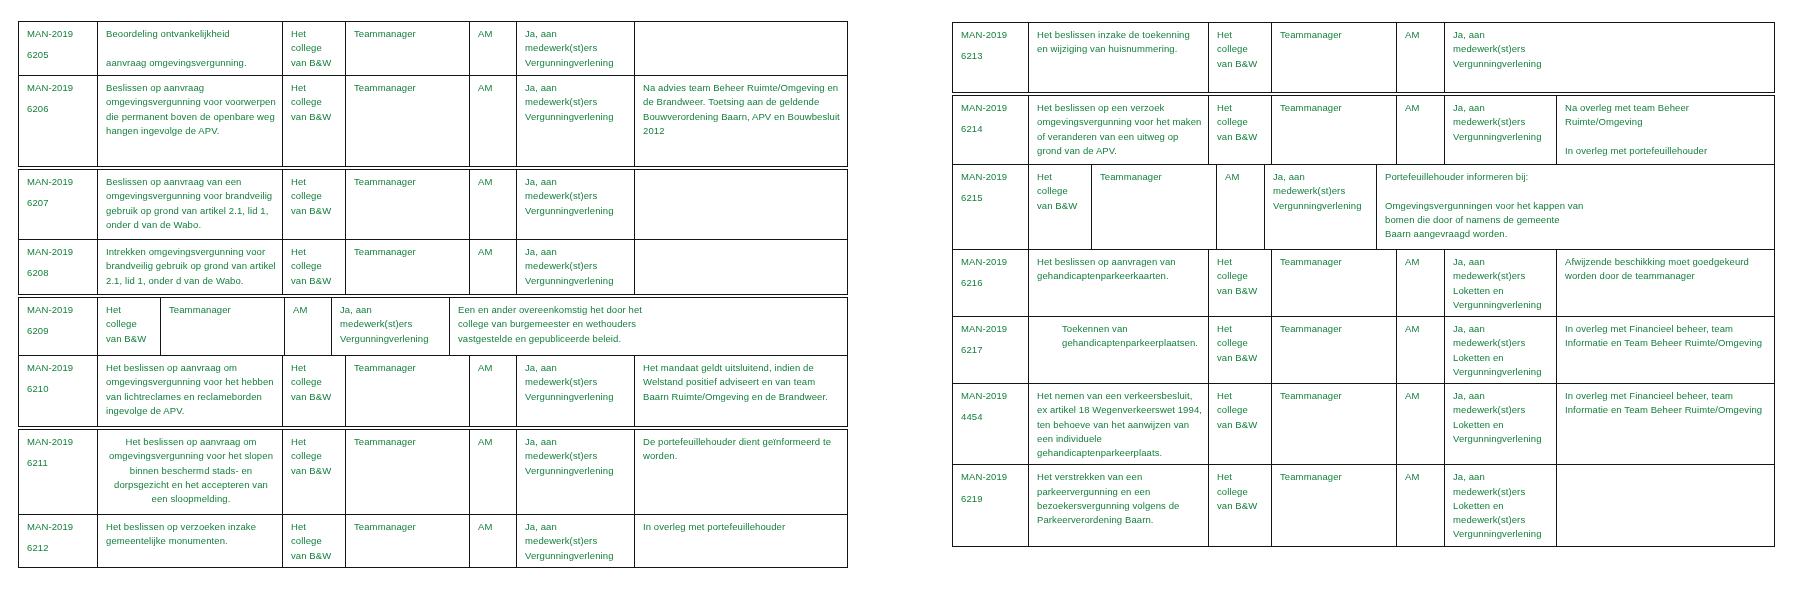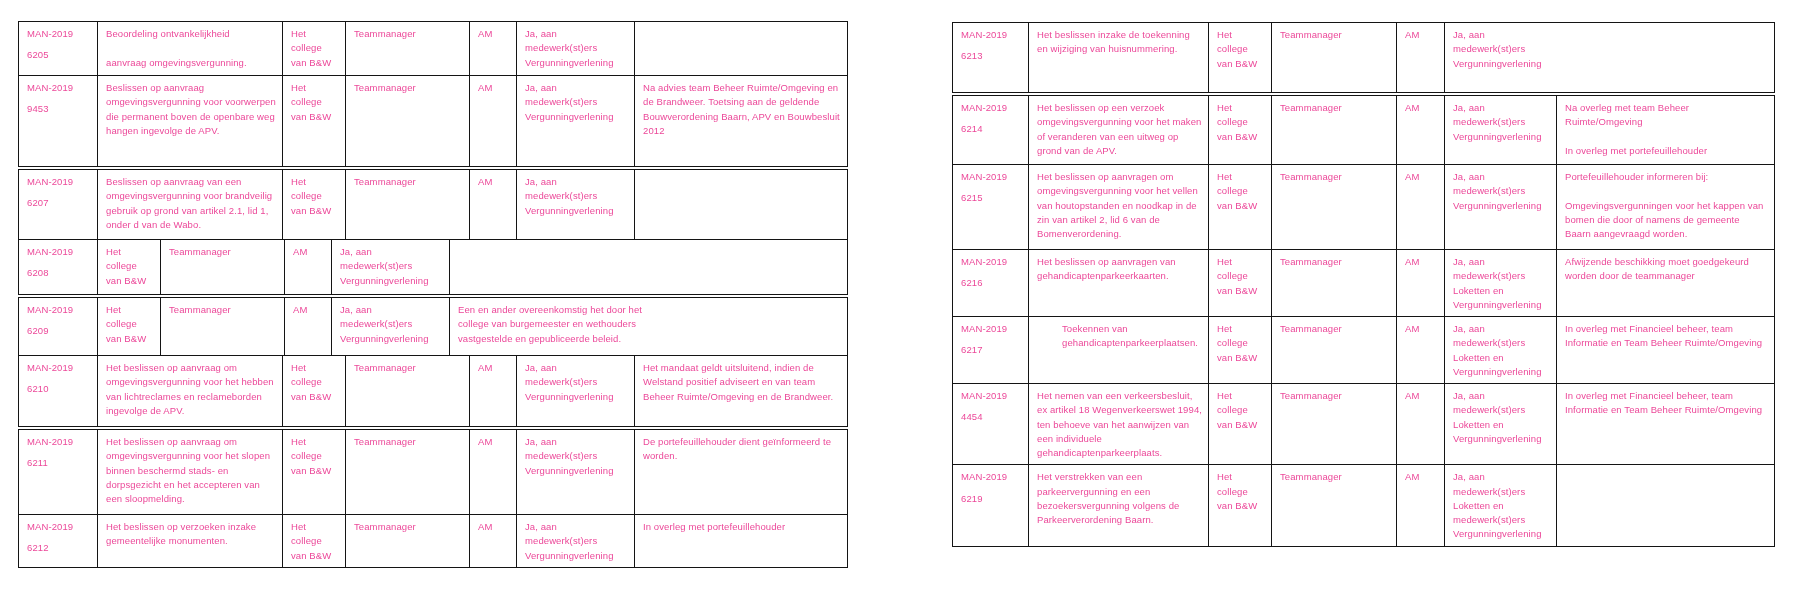--- a/index.html
+++ b/index.html
@@ -30,56 +30,57 @@
     white-space: pre-line;
     overflow: hidden;
   }
   .tcell + .tcell { border-left: 1px solid #141414; }
   .idcell .id-prefix { margin-bottom: 0; }
   .idcell .id-number { margin-top: 7px; }
 </style>
 </head>
 <body>
 
-<div class="canvas" style="color: #ec4899; border-radius: 32px;">
+<div class="canvas" style="color: #15803d; border-radius: 32px;">
   <div class="doc-table" id="table-0" style="left: 18px; top: 21px;">
       <div class="tgroup" style="border-color: rgb(20, 20, 20);">
         <div class="trow" style="min-height: 53px;">
           <div class="tcell idcell" style="width: 78px;"><div class="id-prefix">MAN-2019</div><div class="id-number">6205</div></div>
           <div class="tcell" style="width: 185px;">Beoordeling ontvankelijkheid
 
 aanvraag omgevingsvergunning.</div>
           <div class="tcell" style="width: 63px;">Het college van B&amp;W</div>
           <div class="tcell" style="width: 124px;">Teammanager</div>
           <div class="tcell" style="width: 47px;">AM</div>
           <div class="tcell" style="width: 118px;">Ja, aan medewerk(st)ers Vergunningverlening</div>
           <div class="tcell" style="width: 213px;"></div>
         </div>
         <div class="trow" style="min-height: 90px;">
-          <div class="tcell idcell" style="width: 78px;"><div class="id-prefix">MAN-2019</div><div class="id-number">9453</div></div>
+          <div class="tcell idcell" style="width: 78px;"><div class="id-prefix">MAN-2019</div><div class="id-number">6206</div></div>
           <div class="tcell" style="width: 185px;">Beslissen op aanvraag omgevingsvergunning voor voorwerpen die permanent boven de openbare weg hangen ingevolge de APV.</div>
           <div class="tcell" style="width: 63px;">Het college van B&amp;W</div>
           <div class="tcell" style="width: 124px;">Teammanager</div>
           <div class="tcell" style="width: 47px;">AM</div>
           <div class="tcell" style="width: 118px;">Ja, aan medewerk(st)ers Vergunningverlening</div>
           <div class="tcell" style="width: 213px;">Na advies team Beheer Ruimte/Omgeving en de Brandweer. Toetsing aan de geldende Bouwverordening Baarn, APV en Bouwbesluit 2012</div>
         </div>
       </div>
       <div class="tgroup" style="border-color: rgb(20, 20, 20);">
         <div class="trow" style="min-height: 69px;">
           <div class="tcell idcell" style="width: 78px;"><div class="id-prefix">MAN-2019</div><div class="id-number">6207</div></div>
           <div class="tcell" style="width: 185px;">Beslissen op aanvraag van een omgevingsvergunning voor brandveilig gebruik op grond van artikel 2.1, lid 1, onder d van de Wabo.</div>
           <div class="tcell" style="width: 63px;">Het college van B&amp;W</div>
           <div class="tcell" style="width: 124px;">Teammanager</div>
           <div class="tcell" style="width: 47px;">AM</div>
           <div class="tcell" style="width: 118px;">Ja, aan medewerk(st)ers Vergunningverlening</div>
           <div class="tcell" style="width: 213px;"></div>
         </div>
         <div class="trow" style="min-height: 54px;">
           <div class="tcell idcell" style="width: 78px;"><div class="id-prefix">MAN-2019</div><div class="id-number">6208</div></div>
+          <div class="tcell" style="width: 185px;">Intrekken omgevingsvergunning voor brandveilig gebruik op grond van artikel 2.1, lid 1, onder d van de Wabo.</div>
           <div class="tcell" style="width: 63px;">Het college van B&amp;W</div>
           <div class="tcell" style="width: 124px;">Teammanager</div>
           <div class="tcell" style="width: 47px;">AM</div>
           <div class="tcell" style="width: 118px;">Ja, aan medewerk(st)ers Vergunningverlening</div>
           <div class="tcell" style="width: 213px;"></div>
         </div>
       </div>
       <div class="tgroup" style="border-color: rgb(20, 20, 20);">
         <div class="trow" style="min-height: 57px;">
           <div class="tcell idcell" style="width: 78px;"><div class="id-prefix">MAN-2019</div><div class="id-number">6209</div></div>
@@ -89,27 +90,27 @@
           <div class="tcell" style="width: 118px;">Ja, aan medewerk(st)ers Vergunningverlening</div>
           <div class="tcell" style="width: 213px;">Een en ander overeenkomstig het door het college van burgemeester en wethouders vastgestelde en gepubliceerde beleid.</div>
         </div>
         <div class="trow" style="min-height: 70px;">
           <div class="tcell idcell" style="width: 78px;"><div class="id-prefix">MAN-2019</div><div class="id-number">6210</div></div>
           <div class="tcell" style="width: 185px;">Het beslissen op aanvraag om omgevingsvergunning voor het hebben van lichtreclames en reclameborden ingevolge de APV.</div>
           <div class="tcell" style="width: 63px;">Het college van B&amp;W</div>
           <div class="tcell" style="width: 124px;">Teammanager</div>
           <div class="tcell" style="width: 47px;">AM</div>
           <div class="tcell" style="width: 118px;">Ja, aan medewerk(st)ers Vergunningverlening</div>
-          <div class="tcell" style="width: 213px;">Het mandaat geldt uitsluitend, indien de Welstand positief adviseert en van team Beheer Ruimte/Omgeving en de Brandweer.</div>
+          <div class="tcell" style="width: 213px;">Het mandaat geldt uitsluitend, indien de Welstand positief adviseert en van team Baarn Ruimte/Omgeving en de Brandweer.</div>
         </div>
       </div>
       <div class="tgroup" style="border-color: rgb(20, 20, 20);">
         <div class="trow" style="min-height: 84px;">
           <div class="tcell idcell" style="width: 78px;"><div class="id-prefix">MAN-2019</div><div class="id-number">6211</div></div>
-          <div class="tcell" style="width: 185px;">Het beslissen op aanvraag om omgevingsvergunning voor het slopen binnen beschermd stads- en dorpsgezicht en het accepteren van een sloopmelding.</div>
+          <div class="tcell" style="width: 185px; text-align: center;">Het beslissen op aanvraag om omgevingsvergunning voor het slopen binnen beschermd stads- en dorpsgezicht en het accepteren van een sloopmelding.</div>
           <div class="tcell" style="width: 63px;">Het college van B&amp;W</div>
           <div class="tcell" style="width: 124px;">Teammanager</div>
           <div class="tcell" style="width: 47px;">AM</div>
           <div class="tcell" style="width: 118px;">Ja, aan medewerk(st)ers Vergunningverlening</div>
           <div class="tcell" style="width: 213px;">De portefeuillehouder dient geïnformeerd te worden.</div>
         </div>
         <div class="trow" style="min-height: 48px;">
           <div class="tcell idcell" style="width: 78px;"><div class="id-prefix">MAN-2019</div><div class="id-number">6212</div></div>
           <div class="tcell" style="width: 185px;">Het beslissen op verzoeken inzake gemeentelijke monumenten.</div>
           <div class="tcell" style="width: 63px;">Het college van B&amp;W</div>
@@ -138,21 +139,20 @@
           <div class="tcell" style="width: 63px;">Het college van B&amp;W</div>
           <div class="tcell" style="width: 125px;">Teammanager</div>
           <div class="tcell" style="width: 48px;">AM</div>
           <div class="tcell" style="width: 112px;">Ja, aan medewerk(st)ers Vergunningverlening</div>
           <div class="tcell" style="width: 218px;">Na overleg met team Beheer Ruimte/Omgeving
 
 In overleg met portefeuillehouder</div>
         </div>
         <div class="trow" style="min-height: 84px;">
           <div class="tcell idcell" style="width: 75px;"><div class="id-prefix">MAN-2019</div><div class="id-number">6215</div></div>
-          <div class="tcell" style="width: 180px;">Het beslissen op aanvragen om omgevingsvergunning voor het vellen van houtopstanden en noodkap in de zin van artikel 2, lid 6 van de Bomenverordening.</div>
           <div class="tcell" style="width: 63px;">Het college van B&amp;W</div>
           <div class="tcell" style="width: 125px;">Teammanager</div>
           <div class="tcell" style="width: 48px;">AM</div>
           <div class="tcell" style="width: 112px;">Ja, aan medewerk(st)ers Vergunningverlening</div>
           <div class="tcell" style="width: 218px;">Portefeuillehouder informeren bij:
 
 Omgevingsvergunningen voor het kappen van bomen die door of namens de gemeente Baarn aangevraagd worden.</div>
         </div>
         <div class="trow" style="min-height: 58px;">
           <div class="tcell idcell" style="width: 75px;"><div class="id-prefix">MAN-2019</div><div class="id-number">6216</div></div>

